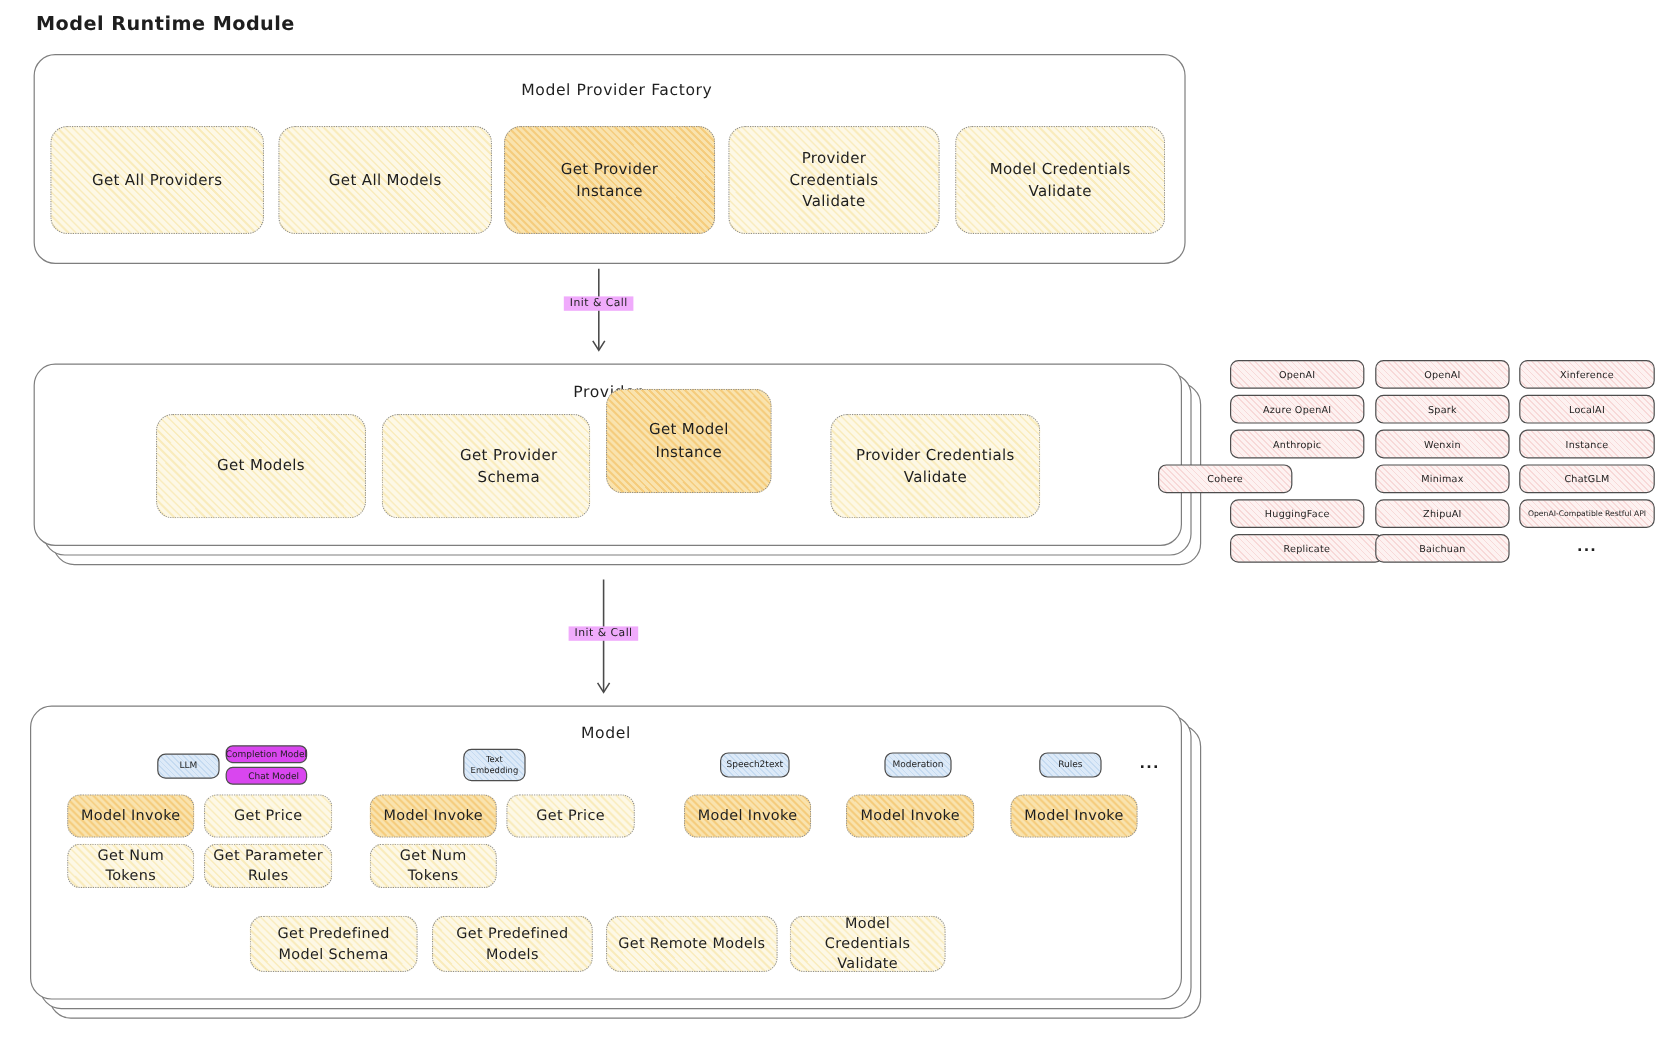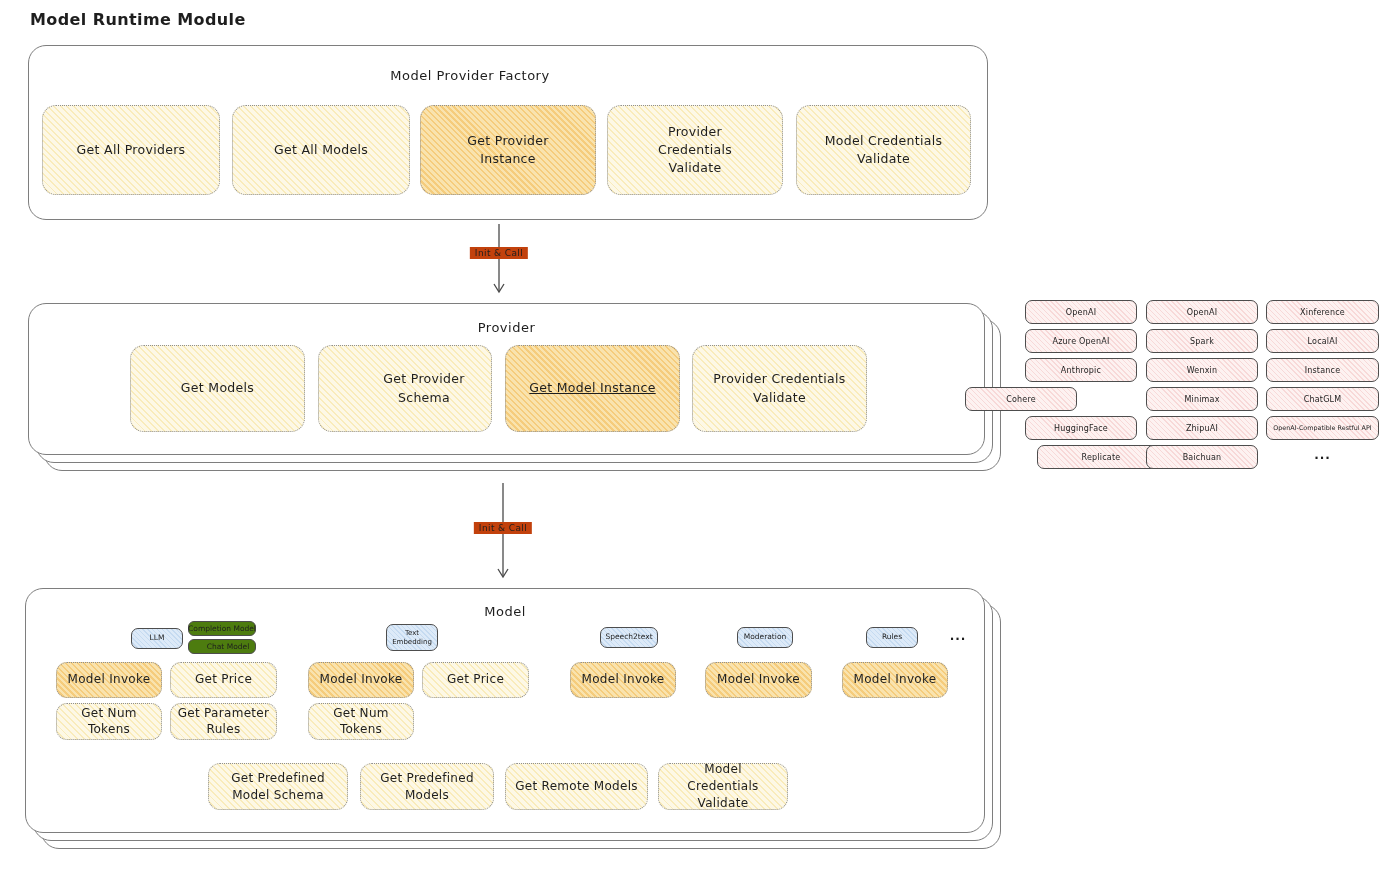--- a/index.html
+++ b/index.html
@@ -58,67 +58,67 @@
     display:flex; align-items:center; justify-content:center; text-align:center;
     border:1.4px solid #4d4d4d; border-radius:7px;
     font-size:7.5px; line-height:1.15;
     background: repeating-linear-gradient(45deg, rgba(130,175,220,.26) 0 1px, rgba(255,255,255,0) 1px 3.4px), #ddeaf8;
   }
   .tag.two-line { font-size:7px; padding:0 3px; }
   .subtag {
     position:absolute; box-sizing:border-box;
     display:flex; align-items:center; justify-content:center;
     border:1.3px solid #4d4d4d; border-radius:6px;
-    font-size:7.5px; white-space:nowrap; background:#4d7c0f;
+    font-size:7.5px; white-space:nowrap; background:#d946ef;
   }
   .dots { position:absolute; font-size:12px; font-weight:600; letter-spacing:1px; }
 
   .arrow-label {
     position:absolute; transform:translateX(-50%);
-    background:#c2410c; font-size:9px; letter-spacing:.4px; padding:1px 5px;
+    background:#f0abfc; font-size:9px; letter-spacing:.4px; padding:1px 5px;
   }
 </style>
 </head>
 <body>
 
 <div class="canvas">
 
   <div class="diagram-title">Model Runtime Module</div>
 
   <div class="panel" style="left:28px; top:45px; width:960px; height:175px;"></div>
-  <div class="boxtitle" style="left:28px; top:68px; width:884px;">Model Provider Factory</div>
+  <div class="boxtitle" style="left:28px; top:68px; width:884px;padding-left:44px;">Model Provider Factory</div>
 
   <div class="card fcard" style="left:42px;  top:105px; width:178px; height:90px;">Get All Providers</div>
   <div class="card fcard hl" style="left:420px; top:105px; width:176px; height:90px;">Get Provider Instance</div>
   <div class="card fcard" style="left:232px; top:105px; width:178px; height:90px;">Get All Models</div>
   <div class="card fcard" style="left:607px; top:105px; width:176px; height:90px;">Provider Credentials Validate</div>
   <div class="card fcard" style="left:796px; top:105px; width:175px; height:90px;">Model Credentials Validate</div>
 
   <svg class="abs" style="left:487px; top:223px;" width="24" height="74">
     <line x1="12" y1="1" x2="12" y2="68" stroke="#4a4a4a" stroke-width="1.3"></line>
     <path d="M7 61 L12 69 L17 61" fill="none" stroke="#4a4a4a" stroke-width="1.3"></path>
   </svg>
   <div class="arrow-label" style="left:499px; top:247px;">Init &amp; Call</div>
 
   <div class="stack-layer" style="left:44px; top:319px; width:957px; height:152px;"></div>
   <div class="stack-layer" style="left:36px; top:311px; width:957px; height:152px;"></div>
   <div class="panel" style="left:28px; top:303px; width:957px; height:152px;"></div>
   <div class="boxtitle" style="left:28px; top:320px; width:957px;">Provider</div>
 
   <div class="card pcard" style="left:130px; top:345px; width:175px; height:87px;">Get Models</div>
   <div class="card pcard" style="left:318px; top:345px; width:174px; height:87px;padding-left:48px;">Get Provider Schema</div>
-  <div class="card pcard hl" style="left:505px; top:345px; width:175px; height:87px;text-decoration:underline;">Get Model Instance</div>
+  <div class="card pcard hl" style="left:505px; top:324px; width:138px; height:87px;">Get Model Instance</div>
   <div class="card pcard" style="left:692px; top:345px; width:175px; height:87px;">Provider Credentials Validate</div>
 
   <div class="pill" style="left:1025px; top:300px; width:112px; height:24px;">OpenAI</div>
   <div class="pill" style="left:1025px; top:329px; width:112px; height:24px;">Azure OpenAI</div>
   <div class="pill" style="left:1025px; top:358px; width:112px; height:24px;">Anthropic</div>
   <div class="pill" style="left:965px; top:387px; width:112px; height:24px;">Cohere</div>
   <div class="pill" style="left:1025px; top:416px; width:112px; height:24px;">HuggingFace</div>
-  <div class="pill" style="left:1025px; top:445px; width:128px; height:24px;margin-left:12px;">Replicate</div>
+  <div class="pill" style="left:1025px; top:445px; width:128px; height:24px;">Replicate</div>
 
   <div class="pill" style="left:1146px; top:300px; width:112px; height:24px;">OpenAI</div>
   <div class="pill" style="left:1146px; top:329px; width:112px; height:24px;">Spark</div>
   <div class="pill" style="left:1146px; top:358px; width:112px; height:24px;">Wenxin</div>
   <div class="pill" style="left:1146px; top:387px; width:112px; height:24px;">Minimax</div>
   <div class="pill" style="left:1146px; top:416px; width:112px; height:24px;">ZhipuAI</div>
   <div class="pill" style="left:1146px; top:445px; width:112px; height:24px;">Baichuan</div>
 
   <div class="pill" style="left:1266px; top:300px; width:113px; height:24px;">Xinference</div>
   <div class="pill" style="left:1266px; top:329px; width:113px; height:24px;">LocalAI</div>

